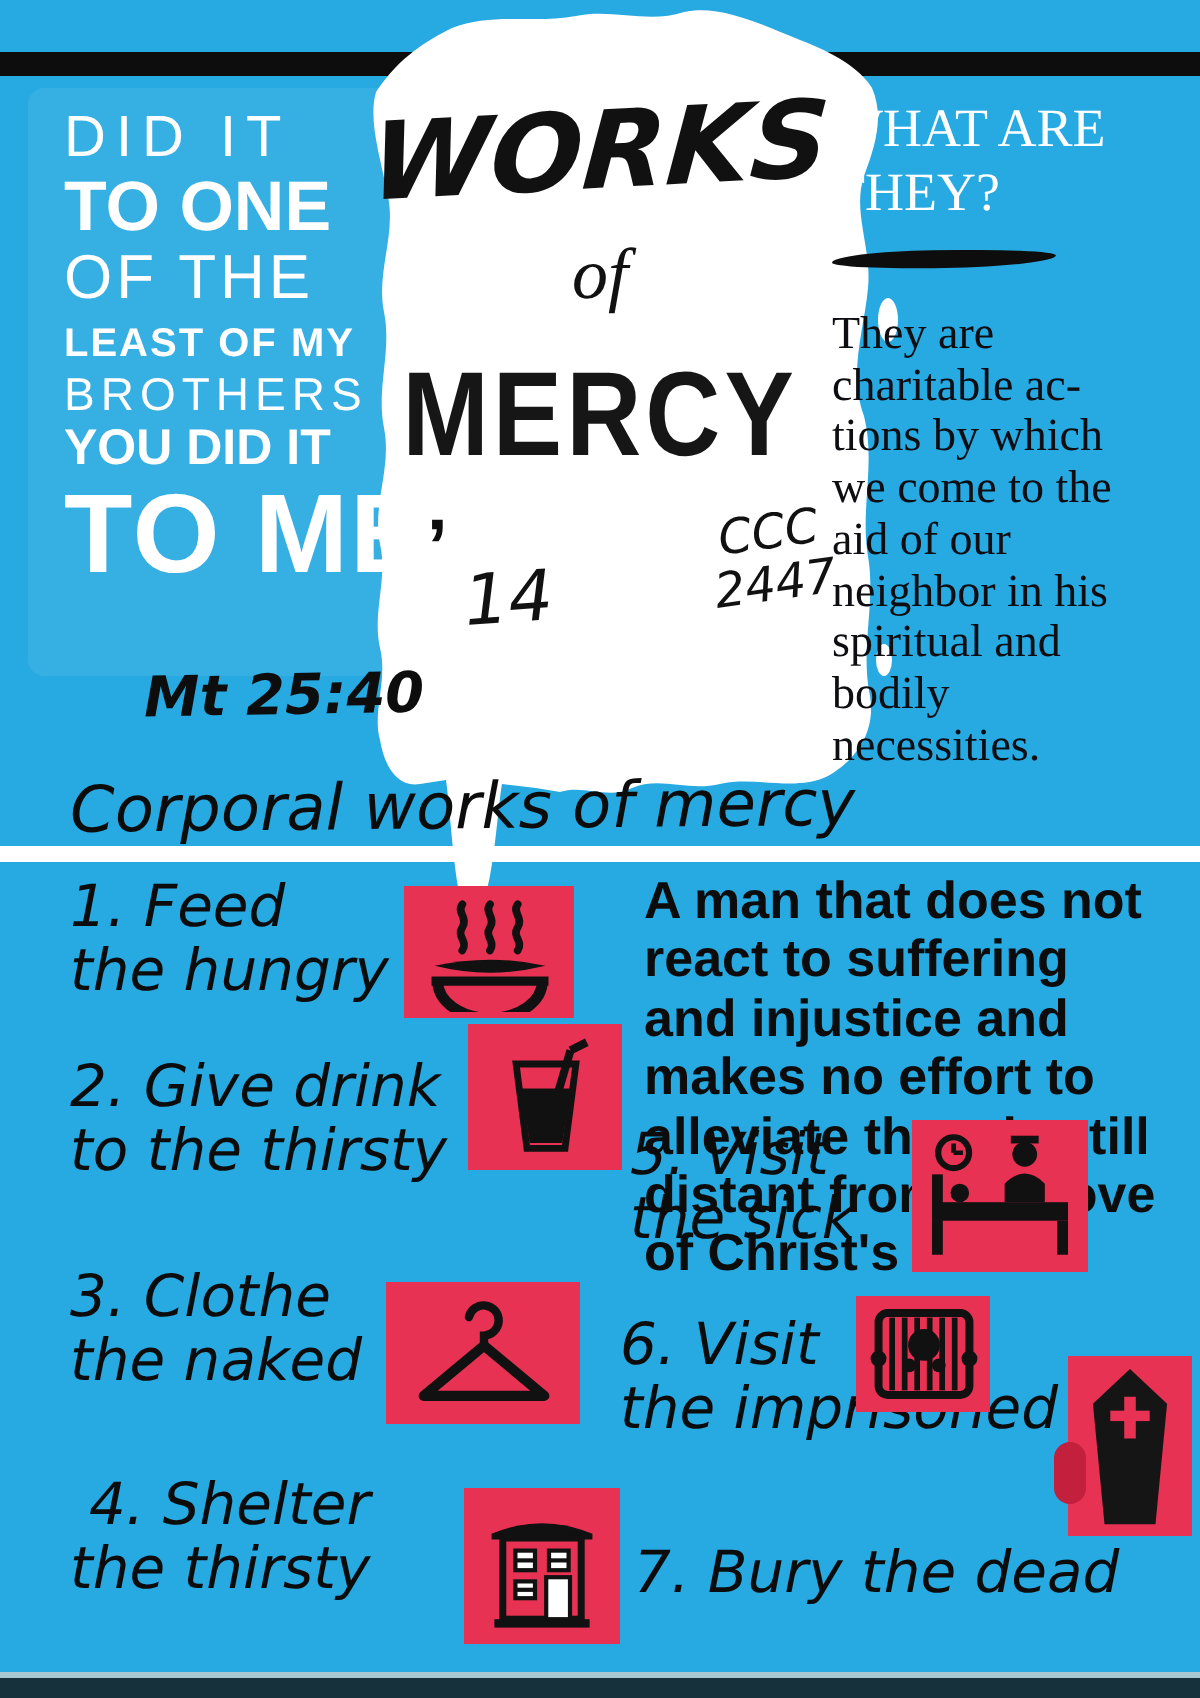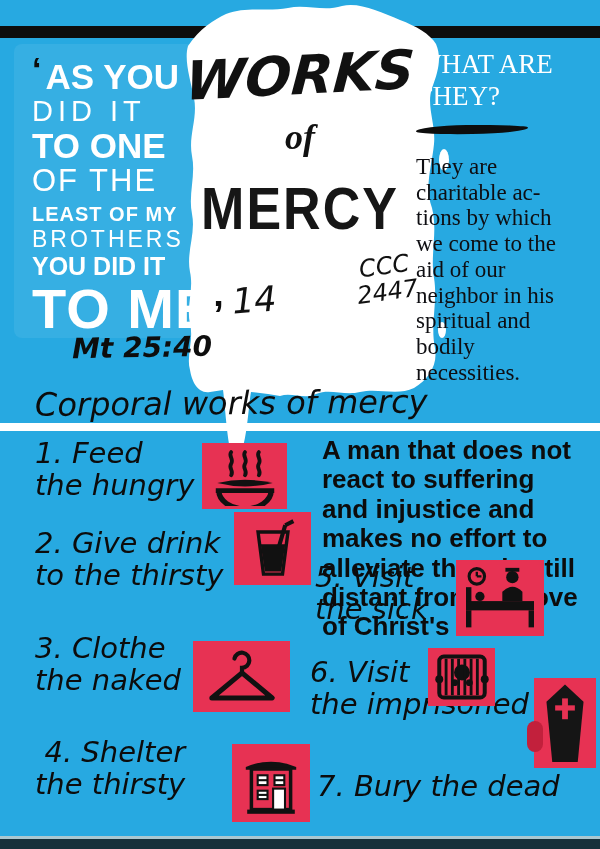--- a/index.html
+++ b/index.html
@@ -27,21 +27,21 @@
   .qmark{color:#0d0d0d;}
   .open-q{font-size:34px;font-weight:700;vertical-align:8px;margin-right:4px;}
   .close-q{font-size:38px;font-weight:700;}
   .scripture-ref{left:72px;top:331px;color:#0d0d0d;font-family:"DejaVu Sans",sans-serif;
     font-style:italic;font-weight:700;font-size:28px;z-index:3;transform:rotate(-1deg);}
   
   .works-title{left:150px;top:44px;width:300px;text-align:center;color:#111;z-index:3;
     font-family:"DejaVu Sans",sans-serif;font-style:italic;font-weight:700;font-size:54px;
     transform:skewX(-7deg) rotate(-3deg);}
   .of-title{left:150px;top:116px;width:300px;text-align:center;color:#111;z-index:3;
-    font-family:"Liberation Serif",serif;font-style:italic;font-size:36px;font-weight:bold;}
+    font-family:"Liberation Serif",serif;font-style:italic;font-size:36px;}
   .mercy-title{left:150px;top:178px;width:300px;text-align:center;color:#161616;z-index:3;
     font-weight:700;font-size:52px;letter-spacing:2px;transform:scaleY(1.15);}
   .ccc-ref{left:344px;top:253px;width:84px;text-align:center;color:#111;z-index:3;
     font-family:"DejaVu Sans",sans-serif;font-style:italic;font-size:24px;line-height:1.1;
     transform:rotate(-8deg);}
   .page-number{left:232px;top:280px;color:#111;z-index:3;font-family:"DejaVu Sans",sans-serif;
     font-style:italic;font-size:35px;transform:rotate(-4deg);}
   
   .what-block{left:416px;top:48px;width:156px;z-index:3;}
   .what-heading{color:#fff;font-family:"Liberation Serif",serif;font-size:27px;line-height:1.2;}
@@ -98,21 +98,20 @@
       C79,440 77,404 75,390 L62,392 C50,394 44,382 42,370 C38,356 46,340 42,324
       C38,306 46,290 42,272 C38,252 48,234 44,214 C40,194 48,176 44,156 C40,136 50,118 46,98
       C42,78 36,60 40,46 Z"></path>
     <ellipse fill="#ffffff" cx="296" cy="160" rx="5" ry="11"></ellipse>
     <ellipse fill="#ffffff" cx="294" cy="330" rx="4" ry="8"></ellipse>
   </svg>
 
   <div class="abs quote-bg"></div>
 
   <div class="abs quote-block">
-    <div class="q1"><span class="qmark open-q">‘</span><span>AS YOU</span></div>
     <div class="q2">DID IT</div>
     <div class="q3">TO ONE</div>
     <div class="q4">OF THE</div>
     <div class="q5">LEAST OF MY</div>
     <div class="q6">BROTHERS</div>
     <div class="q7">YOU DID IT</div>
     <div class="q8"><span>TO ME</span><span class="qmark close-q">’</span></div>
   </div>
   <div class="abs scripture-ref">Mt 25:40</div>
 

